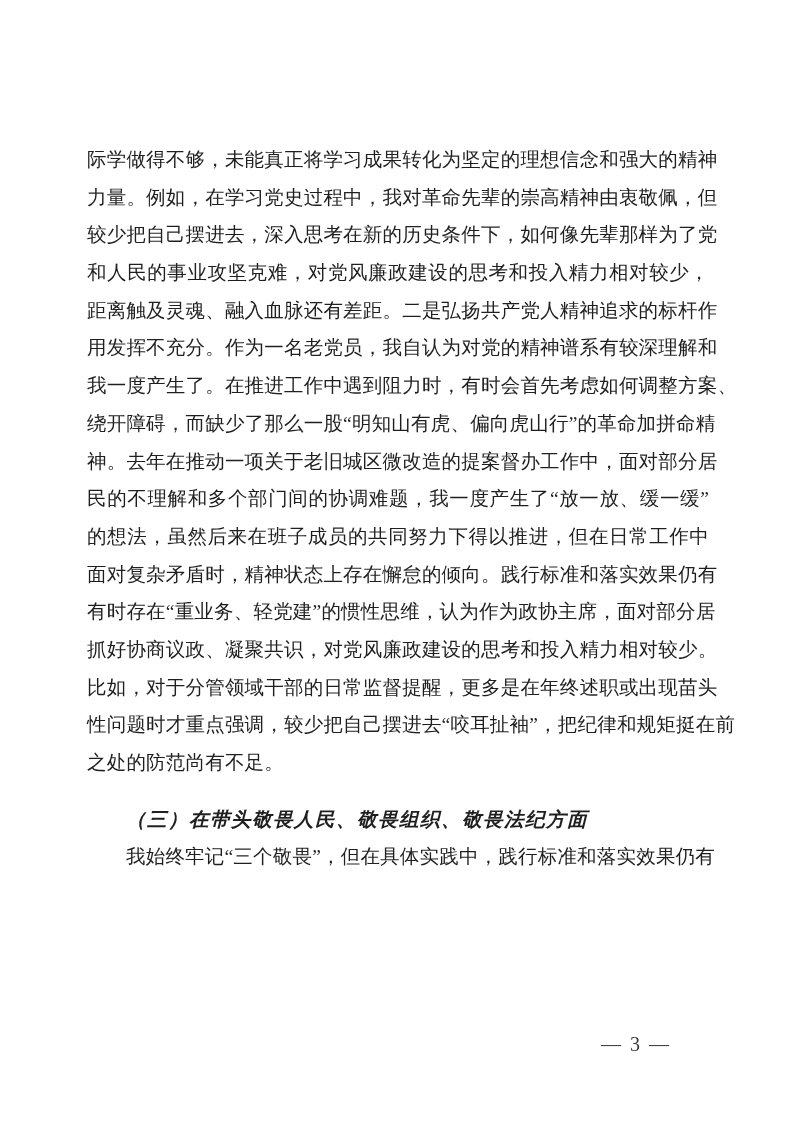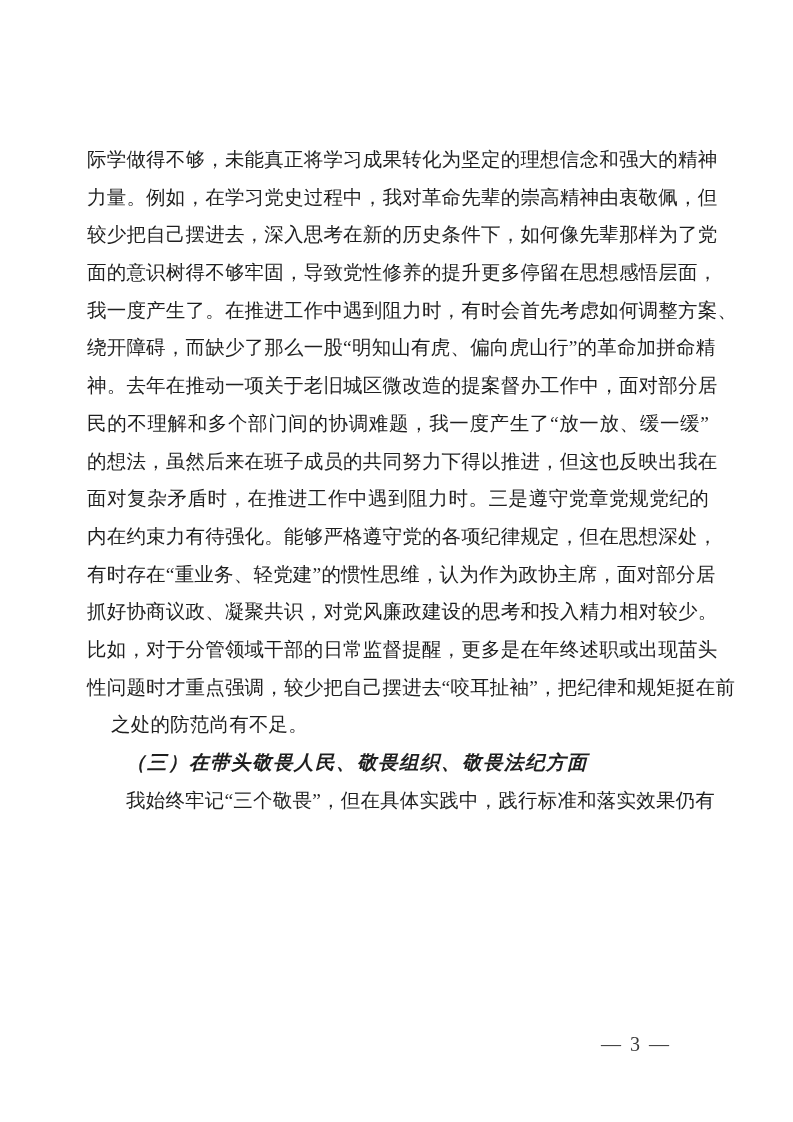--- a/index.html
+++ b/index.html
@@ -31,31 +31,31 @@
     letter-spacing: 0.2px;
     text-align: justify;
     text-align-last: justify;
     text-justify: inter-character;
     white-space: nowrap;
     overflow: visible;
   }
   .line.short {
     text-align: left;
     text-align-last: left;
-    margin-left: 24px;
   }
   .line.indent {
     text-indent: 39px;
   }
   .line.heading {
     font-weight: 700;
     font-style: italic;
     text-align: center;
     text-align-last: left;
     letter-spacing: 1.5px;
+    margin-top: 19px;
   }
   .page-number {
     position: absolute;
     left: 588px;
     top: 1031px;
     width: 96px;
     height: 26px;
     line-height: 26px;
     font-size: 20px;
     text-align: center;
@@ -64,28 +64,29 @@
   }
 </style>
 </head>
 <body>
 
 <div class="page">
   <div class="text-block">
     <p class="line">际学做得不够，未能真正将学习成果转化为坚定的理想信念和强大的精神</p>
     <p class="line">力量。例如，在学习党史过程中，我对革命先辈的崇高精神由衷敬佩，但</p>
     <p class="line">较少把自己摆进去，深入思考在新的历史条件下，如何像先辈那样为了党</p>
-    <p class="line">面的意识树得不够牢固，导致党性修养的提升更多停留在思想感悟层面，</p>
+    <p class="line">和人民的事业攻坚克难，对党风廉政建设的思考和投入精力相对较少，</p>
+    <p class="line">距离触及灵魂、融入血脉还有差距。二是弘扬共产党人精神追求的标杆作</p>
+    <p class="line">用发挥不充分。作为一名老党员，我自认为对党的精神谱系有较深理解和</p>
     <p class="line">我一度产生了。在推进工作中遇到阻力时，有时会首先考虑如何调整方案、</p>
     <p class="line">绕开障碍，而缺少了那么一股“明知山有虎、偏向虎山行”的革命加拼命精</p>
     <p class="line">神。去年在推动一项关于老旧城区微改造的提案督办工作中，面对部分居</p>
     <p class="line">民的不理解和多个部门间的协调难题，我一度产生了“放一放、缓一缓”</p>
-    <p class="line">的想法，虽然后来在班子成员的共同努力下得以推进，但这也反映出我在</p>
-    <p class="line">面对复杂矛盾时，在推进工作中遇到阻力时。三是遵守党章党规党纪的</p>
-    <p class="line">内在约束力有待强化。能够严格遵守党的各项纪律规定，但在思想深处，</p>
+    <p class="line">的想法，虽然后来在班子成员的共同努力下得以推进，但在日常工作中</p>
+    <p class="line">面对复杂矛盾时，精神状态上存在懈怠的倾向。践行标准和落实效果仍有</p>
     <p class="line">有时存在“重业务、轻党建”的惯性思维，认为作为政协主席，面对部分居</p>
     <p class="line">抓好协商议政、凝聚共识，对党风廉政建设的思考和投入精力相对较少。</p>
     <p class="line">比如，对于分管领域干部的日常监督提醒，更多是在年终述职或出现苗头</p>
     <p class="line">性问题时才重点强调，较少把自己摆进去“咬耳扯袖”，把纪律和规矩挺在前</p>
     <p class="line short">之处的防范尚有不足。</p>
     <p class="line heading indent">（三）在带头敬畏人民、敬畏组织、敬畏法纪方面</p>
     <p class="line indent">我始终牢记“三个敬畏”，但在具体实践中，践行标准和落实效果仍有</p>
   </div>
   <div class="page-number">— 3 —</div>
 </div>

